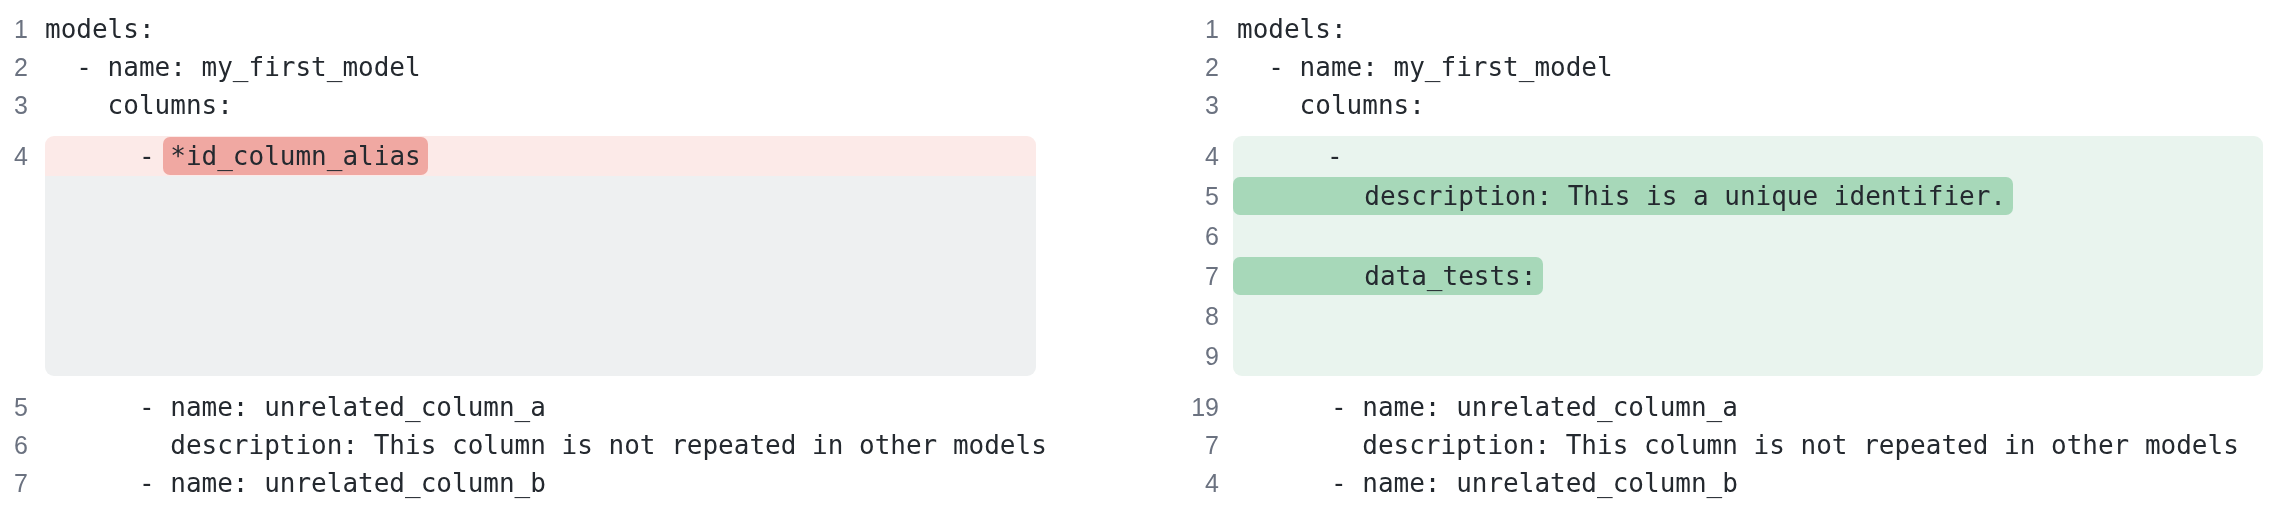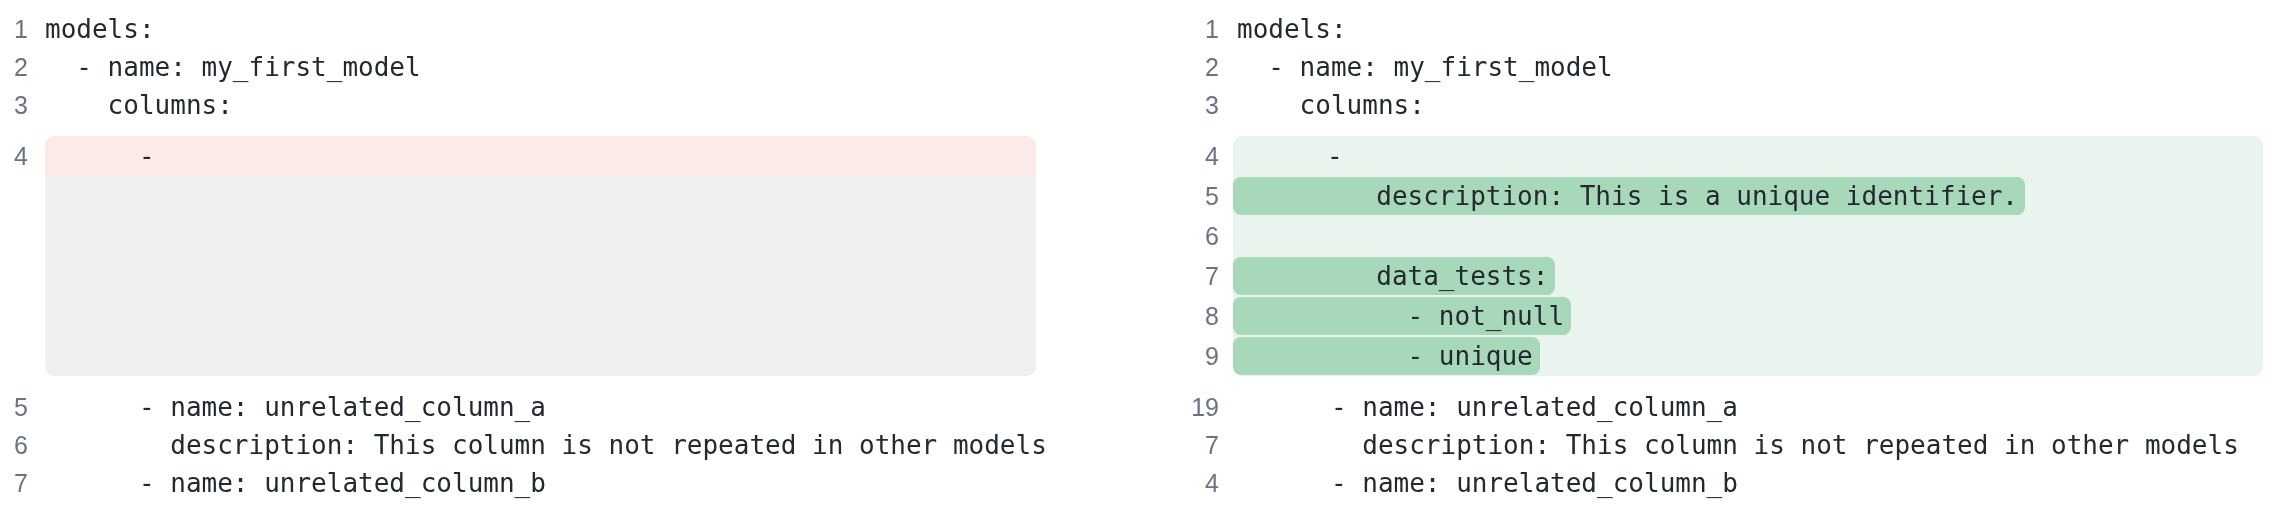--- a/index.html
+++ b/index.html
@@ -50,49 +50,49 @@
     position:absolute;top:0;height:40px;line-height:40px;text-align:right;
     font-family:"Liberation Sans", sans-serif;
     font-size:25px;color:var(--line-number);white-space:normal;
   }
   .panel-left  .bnum{left:-45px;width:28px;}
   .panel-right .bnum{left:-94px;width:80px;}
   .filler{height:200px;background:var(--filler-bg);border-radius:0 0 9px 9px;}
 
   
   .hl{border-radius:7px;padding:4px 7px;margin:0 -7px;}
-  .hl-first{margin-left:0;padding-left:18px;border-radius:8px;}
+  .hl-first{margin-left:0;padding-left:6px;}
   .block.removed .hl{background:var(--removed-word-bg);}
   .block.added .hl{background:var(--added-word-bg);}
 </style>
 </head>
 <body>
 
 <div class="diff">
   <section class="panel panel-left">
       <div class="line"><span class="num">1</span><span class="code"><span>models:</span></span></div>
       <div class="line"><span class="num">2</span><span class="code"><span>  - name: my_first_model</span></span></div>
       <div class="line"><span class="num">3</span><span class="code"><span>    columns:</span></span></div>
       <div class="block removed">
-        <div class="bline"><span class="bnum">4</span><span>      - </span></div>
+        <div class="bline"><span class="bnum">4</span><span>      - </span><span class="hl">*id_column_alias</span></div>
         <div class="filler" style="height: 200px;"></div>
       </div>
       <div class="line"><span class="num">5</span><span class="code"><span>      - name: unrelated_column_a</span></span></div>
       <div class="line"><span class="num">6</span><span class="code"><span>        description: This column is not repeated in other models</span></span></div>
       <div class="line"><span class="num">7</span><span class="code"><span>      - name: unrelated_column_b</span></span></div>
     </section>
   <section class="panel panel-right">
       <div class="line"><span class="num">1</span><span class="code"><span>models:</span></span></div>
       <div class="line"><span class="num">2</span><span class="code"><span>  - name: my_first_model</span></span></div>
       <div class="line"><span class="num">3</span><span class="code"><span>    columns:</span></span></div>
       <div class="block added">
         <div class="bline"><span class="bnum">4</span><span>      - </span></div>
         <div class="bline"><span class="bnum">5</span><span class="hl hl-first">        description: This is a unique identifier.</span></div>
         <div class="bline"><span class="bnum">6</span></div>
         <div class="bline"><span class="bnum">7</span><span class="hl hl-first">        data_tests:</span></div>
-        <div class="bline"><span class="bnum">8</span><span class="hl hl-first">          - not_null</span></div>
-        <div class="bline"><span class="bnum">9</span><span class="hl hl-first">          - unique</span></div>
+        <div class="bline"><span class="bnum">8</span></div>
+        <div class="bline"><span class="bnum">9</span></div>
       </div>
       <div class="line"><span class="num">19</span><span class="code"><span>      - name: unrelated_column_a</span></span></div>
       <div class="line"><span class="num">7</span><span class="code"><span>        description: This column is not repeated in other models</span></span></div>
       <div class="line"><span class="num">4</span><span class="code"><span>      - name: unrelated_column_b</span></span></div>
     </section>
 </div>
 
 </body></html>

